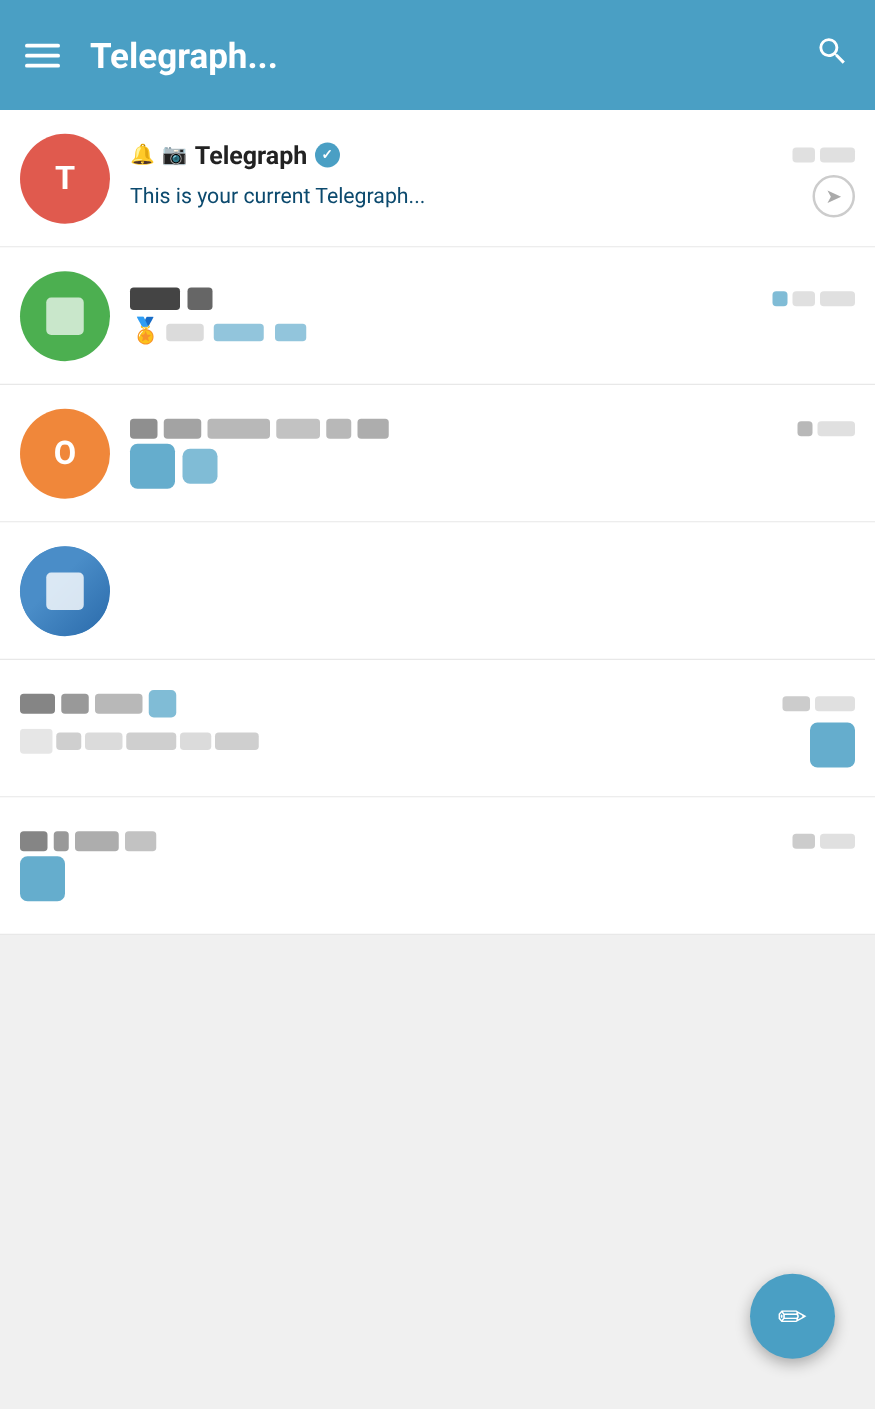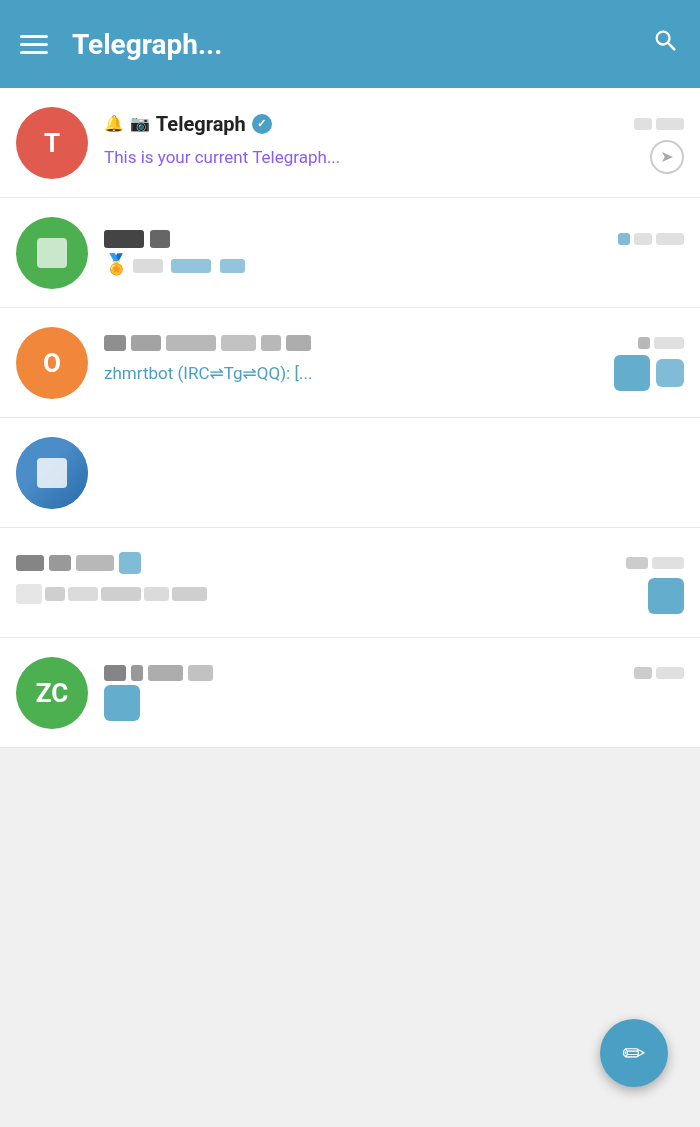--- a/index.html
+++ b/index.html
@@ -126,21 +126,21 @@
       font-weight: bold;
     }
     .chat-preview-row {
       display: flex;
       align-items: center;
       justify-content: space-between;
       gap: 8px;
     }
     .chat-preview {
       font-size: 17px;
-      color: #8b5cf6;
+      color: #0c4a6e;
       white-space: nowrap;
       overflow: hidden;
       text-overflow: ellipsis;
       flex: 1;
     }
     .chat-preview.blue-text {
       color: #4a9fc4;
     }
     .chat-right {
       display: flex;
@@ -282,21 +282,20 @@
             <div class="blur-block" style="width:20px;height:16px;background:#888;"></div>
             <div class="blur-block" style="width:25px;height:16px;background:#777;"></div>
           </div>
         </div>
         <div class="time-blur">
           <div class="blur-block" style="width:12px;height:12px;background:#888;"></div>
           <div class="blur-block" style="width:30px;height:12px;"></div>
         </div>
       </div>
       <div class="chat-preview-row">
-        <span class="chat-preview blue-text">zhmrtbot (IRC⇌Tg⇌QQ): [..‌.</span>
         <div class="chat-right">
           <div style="width:36px;height:36px;background:#4a9fc4;border-radius:6px;opacity:0.85;"></div>
           <div style="width:28px;height:28px;background:#4a9fc4;border-radius:6px;opacity:0.7;"></div>
         </div>
       </div>
     </div>
   </div>
 
   <div class="chat-item">
     <div class="avatar avatar-blue" style="overflow:hidden;">
@@ -332,21 +331,20 @@
             <span style="display:inline-block;width:25px;height:14px;background:#ccc;border-radius:3px;opacity:0.7;"></span>
             <span style="display:inline-block;width:35px;height:14px;background:#bbb;border-radius:3px;opacity:0.7;"></span>
           </span>
         </span>
         <div style="width:36px;height:36px;background:#4a9fc4;border-radius:6px;opacity:0.85;"></div>
       </div>
     </div>
   </div>
 
   <div class="chat-item">
-    <div class="avatar avatar-green3">ZC</div>
     <div class="chat-content">
       <div class="chat-header">
         <div class="chat-name-row">
           <div style="display:flex;gap:5px;align-items:center;">
             <div class="blur-block" style="width:22px;height:16px;background:#333;"></div>
             <div class="blur-block" style="width:12px;height:16px;background:#555;"></div>
             <div class="blur-block" style="width:35px;height:16px;background:#777;"></div>
             <div class="blur-block" style="width:25px;height:16px;background:#999;"></div>
           </div>
         </div>

